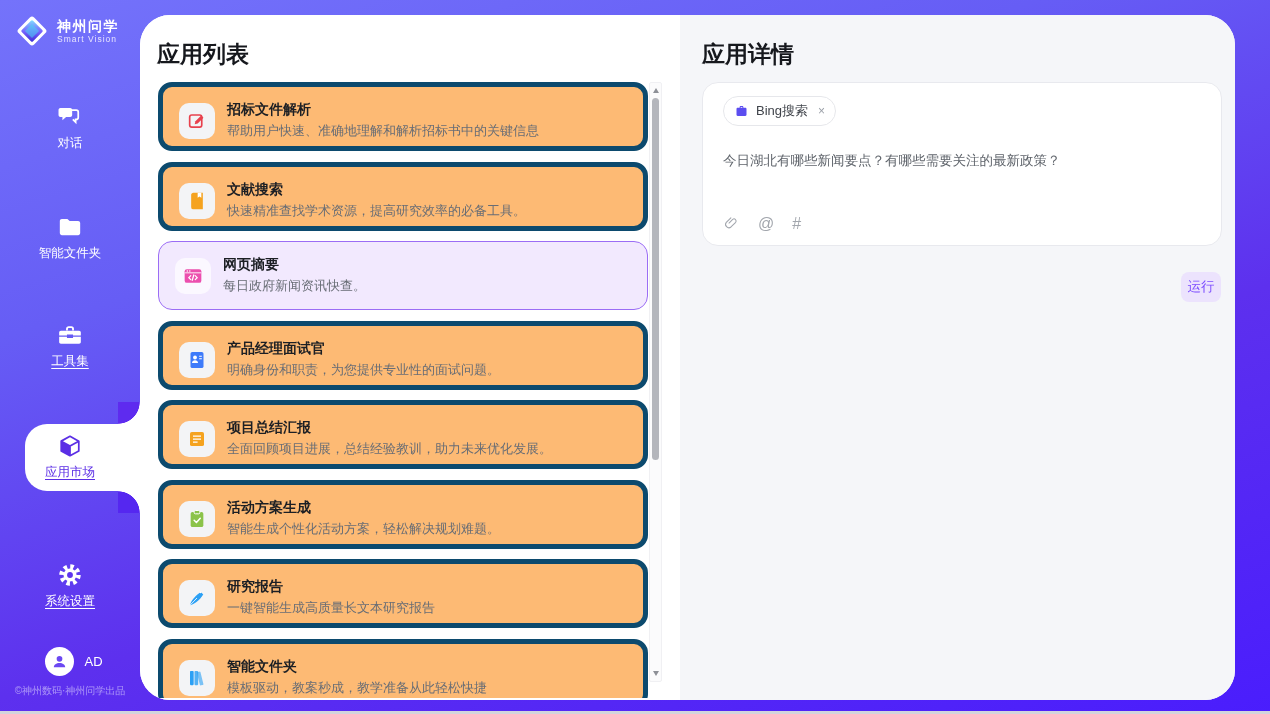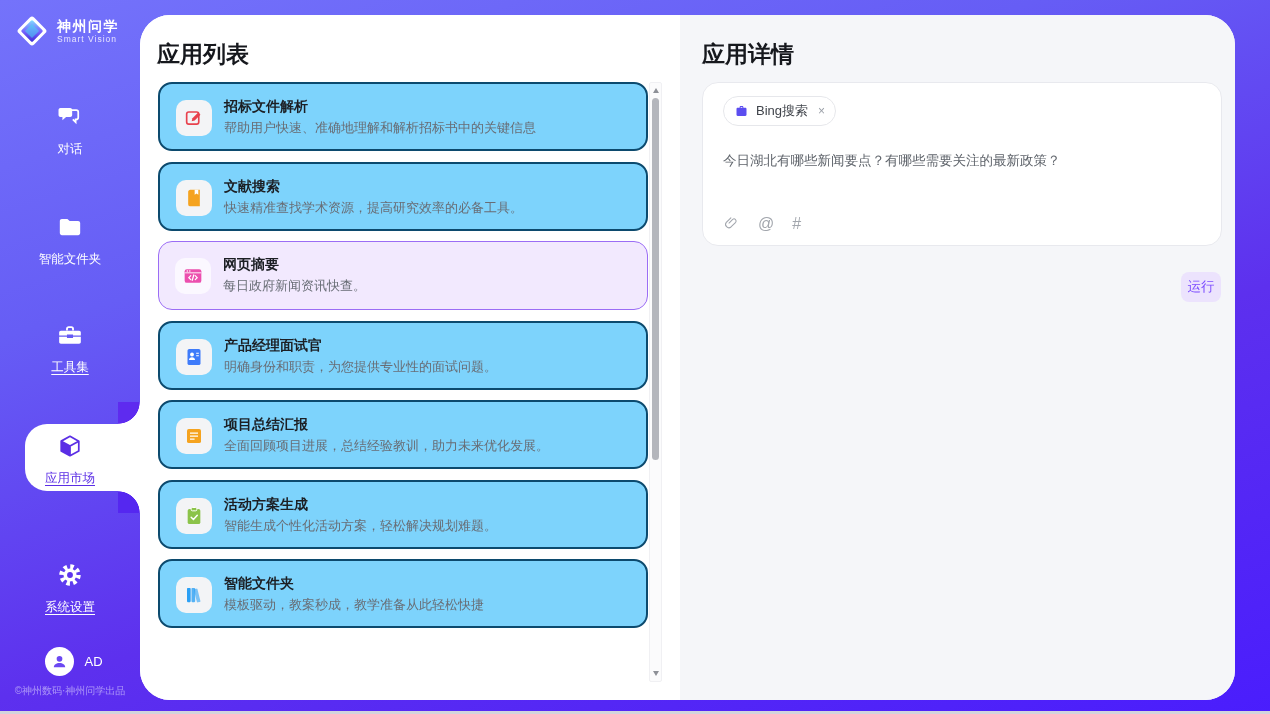--- a/index.html
+++ b/index.html
@@ -10,21 +10,21 @@
   }
   .bottom-edge{position:absolute;left:0;right:0;bottom:0;height:3px;background:#d2d4dc;z-index:5}
 
   
   .sidebar{position:absolute;left:0;top:0;width:140px;height:714px;z-index:2}
   .logo{position:absolute;left:14px;top:13px;display:flex;align-items:center;gap:7px}
   .logo-name{font-size:14px;font-weight:bold;color:#fff;letter-spacing:1.5px;line-height:16px}
   .logo-sub{font-size:8.5px;color:#e7e4ff;letter-spacing:1px}
   .nav-item{position:absolute;left:0;width:140px;text-align:center;color:#fff;cursor:pointer}
   .nav-ic{display:inline-block;line-height:0}
-  .nav-label{font-size:12.5px;margin-top:7px;color:#fff}
+  .nav-label{font-size:12.5px;margin-top:1px;color:#fff}
   .nav-label.u{text-decoration:underline;text-underline-offset:3px}
   .nav-label.sel{color:#5b2ee5}
   .nav-tab{position:absolute;left:25px;width:115px;height:67px;background:#fff;border-radius:22px 0 0 22px;cursor:pointer}
   .nav-tab::before{content:"";position:absolute;right:0;top:-22px;width:22px;height:22px;
     background:radial-gradient(circle at 0 0,#5e2bef 21.4px,#fff 22px)}
   .nav-tab::after{content:"";position:absolute;right:0;bottom:-22px;width:22px;height:22px;
     background:radial-gradient(circle at 0 100%,#5527f0 21.4px,#fff 22px)}
   .tab-inner{position:absolute;left:-25px;top:9px;width:140px;text-align:center}
   .user-row{position:absolute;left:0;top:647px;width:148px;display:flex;align-items:center;justify-content:center;gap:10px}
   .avatar{width:29px;height:29px;border-radius:50%;background:#fff;display:flex;align-items:center;justify-content:center}
@@ -32,21 +32,21 @@
   .side-footer{position:absolute;left:0;top:684px;width:140px;text-align:center;font-size:10px;color:rgba(233,229,255,.55);white-space:nowrap}
 
   
   .content{position:absolute;left:140px;top:15px;width:1095px;height:685px;border-radius:30px;overflow:hidden;display:flex;background:#fff;z-index:1}
   .panel-list{position:relative;width:540px;background:#fff}
   .panel-detail{position:relative;flex:1;background:#f5f6f9}
   .panel-header{position:absolute;font-size:23px;font-weight:bold;color:#16181d;top:24px}
 
   
   .cards{position:absolute;left:18px;top:67px;width:490px;height:616px;overflow:hidden}
-  .card{position:relative;height:69px;margin-bottom:10.5px;border:2px solid #0c4a6e;border-radius:14px;background:#7dd3fc;box-sizing:border-box;cursor:pointer}
+  .card{position:relative;height:69px;margin-bottom:10.5px;border:5px solid #0c4a6e;border-radius:14px;background:#fdba74;box-sizing:border-box;cursor:pointer}
   .card.selected{background:#f2e9fe;border:1.5px solid #9b6df5}
   .tile{position:absolute;left:16px;top:16px;width:36px;height:36px;border-radius:10px;background:#f3f4f6;display:flex;align-items:center;justify-content:center}
   .card.selected .tile{background:#fbf8ff}
   .card-title{position:absolute;left:64px;top:14px;font-size:14px;font-weight:bold;color:#1c1f24}
   .card-desc{position:absolute;left:64px;top:35px;font-size:13px;color:#686d75;white-space:nowrap}
   .scrollbar{position:absolute;left:509px;top:67px;width:13px;height:600px;background:#fbfbfc;border:1px solid #f0f0f3;border-radius:2px;box-sizing:border-box}
   .sb-up,.sb-down{position:absolute;left:2.5px;width:0;height:0;border-left:3.5px solid transparent;border-right:3.5px solid transparent}
   .sb-up{top:5px;border-bottom:5px solid #8d9097}
   .sb-down{bottom:5px;border-top:5px solid #8d9097}
   .sb-thumb{position:absolute;left:2px;top:15px;width:7px;height:362px;background:#b4b6bc;border-radius:3.5px}
@@ -198,20 +198,31 @@
               <rect x="8.6" y="1.8" width="6.8" height="4" rx="1.4" fill="currentColor" stroke="#fff" stroke-width="1.2"></rect>
               <path fill="none" stroke="#fff" stroke-width="1.8" stroke-linecap="round" stroke-linejoin="round" d="M8.6 13.6l2.7 2.7 4.6-5.2"></path>
             </svg>
           </span>
        <div class="card-title">活动方案生成</div>
        <div class="card-desc">智能生成个性化活动方案，轻松解决规划难题。</div>
      </div>
         <div class="card">
        <span class="tile" style="color:#2ba0f5">
             <svg viewBox="0 0 24 24" width="20" height="20">
+              <path fill="currentColor" d="M3.6 20.6c.7-4.6 6.3-11.7 12.9-15.8l3 3c-4.1 6.6-11.2 12.2-15.9 12.8z"></path>
+              <circle cx="16.2" cy="5.2" r="1.1" fill="#fff"></circle>
+              <path stroke="#fff" stroke-width="1" d="M3.8 20.4L12 12"></path>
+            </svg>
+          </span>
+       <div class="card-title">研究报告</div>
+       <div class="card-desc">一键智能生成高质量长文本研究报告</div>
+     </div>
+        <div class="card">
+       <span class="tile" style="color:#2ba0f5">
+            <svg viewBox="0 0 24 24" width="20" height="20">
               <rect x="3.6" y="3.6" width="4.4" height="17" rx="1" fill="currentColor"></rect>
               <rect x="9" y="3.6" width="4.4" height="17" rx="1" fill="currentColor" opacity="0.8"></rect>
               <rect x="13.6" y="4.4" width="4.4" height="16.4" rx="1" fill="currentColor" opacity="0.6" transform="rotate(-14 15.8 12.6)"></rect>
             </svg>
           </span>
        <div class="card-title">智能文件夹</div>
        <div class="card-desc">模板驱动，教案秒成，教学准备从此轻松快捷</div>
      </div>
       </div>
     <div class="scrollbar">

